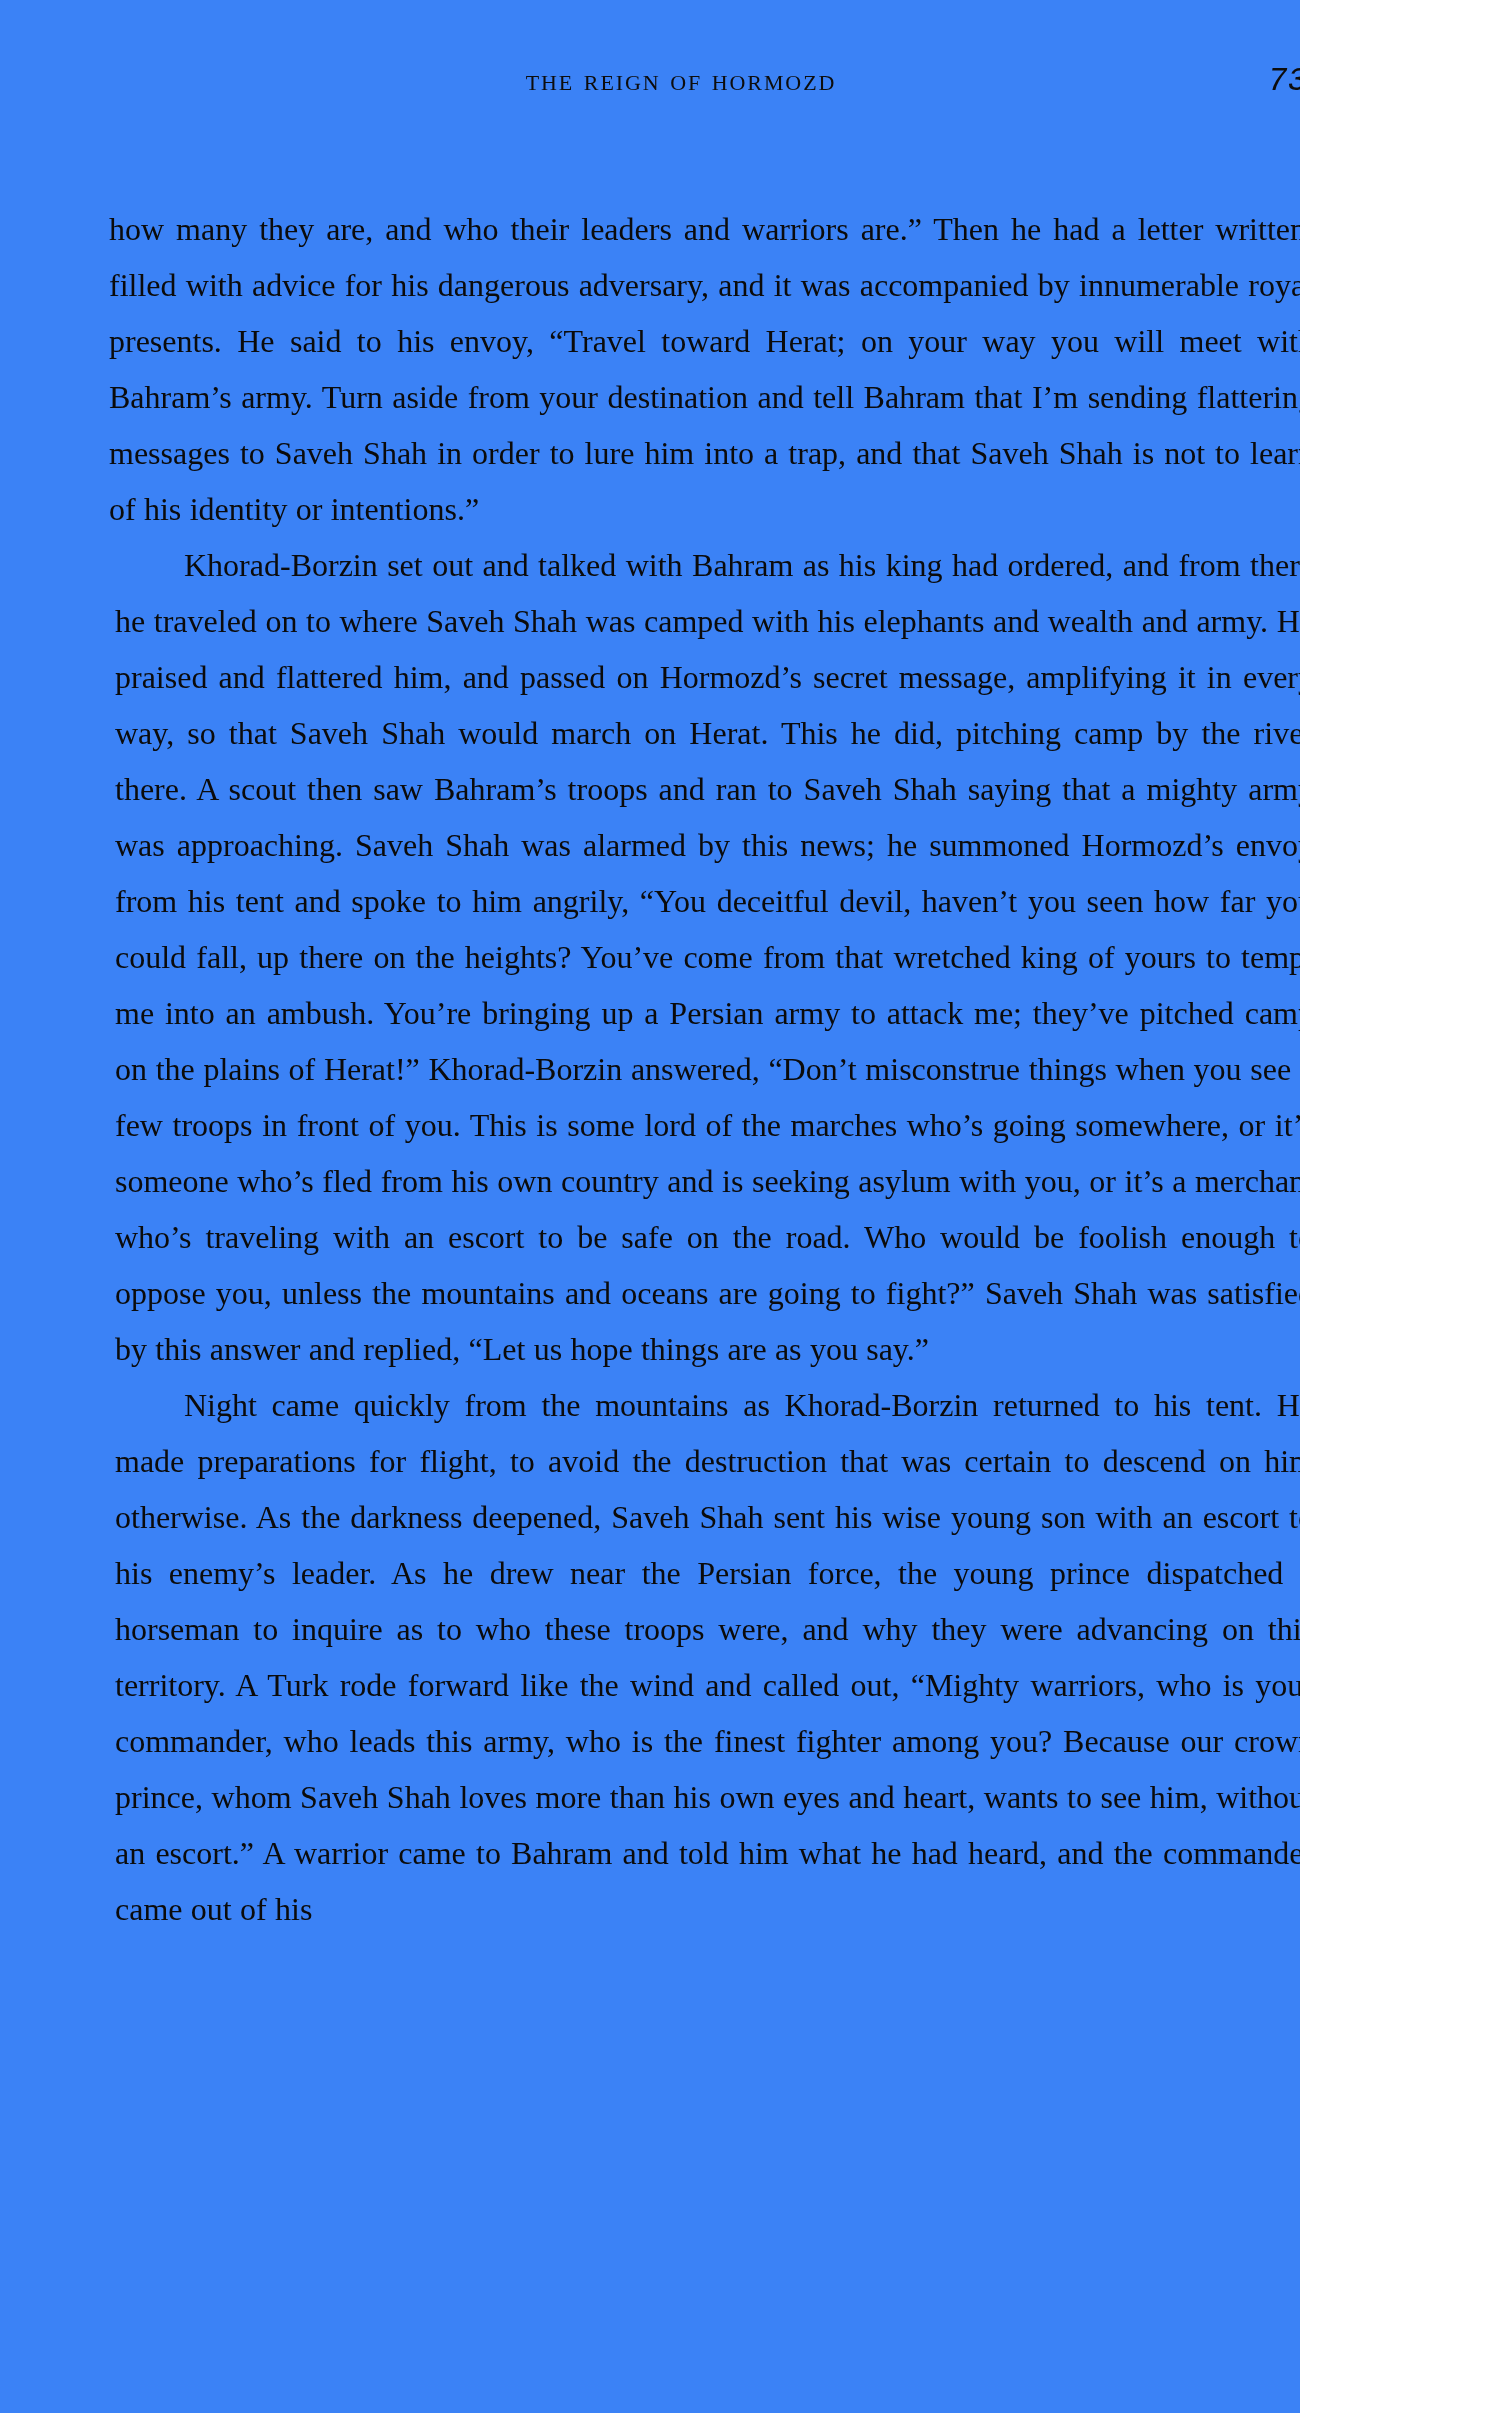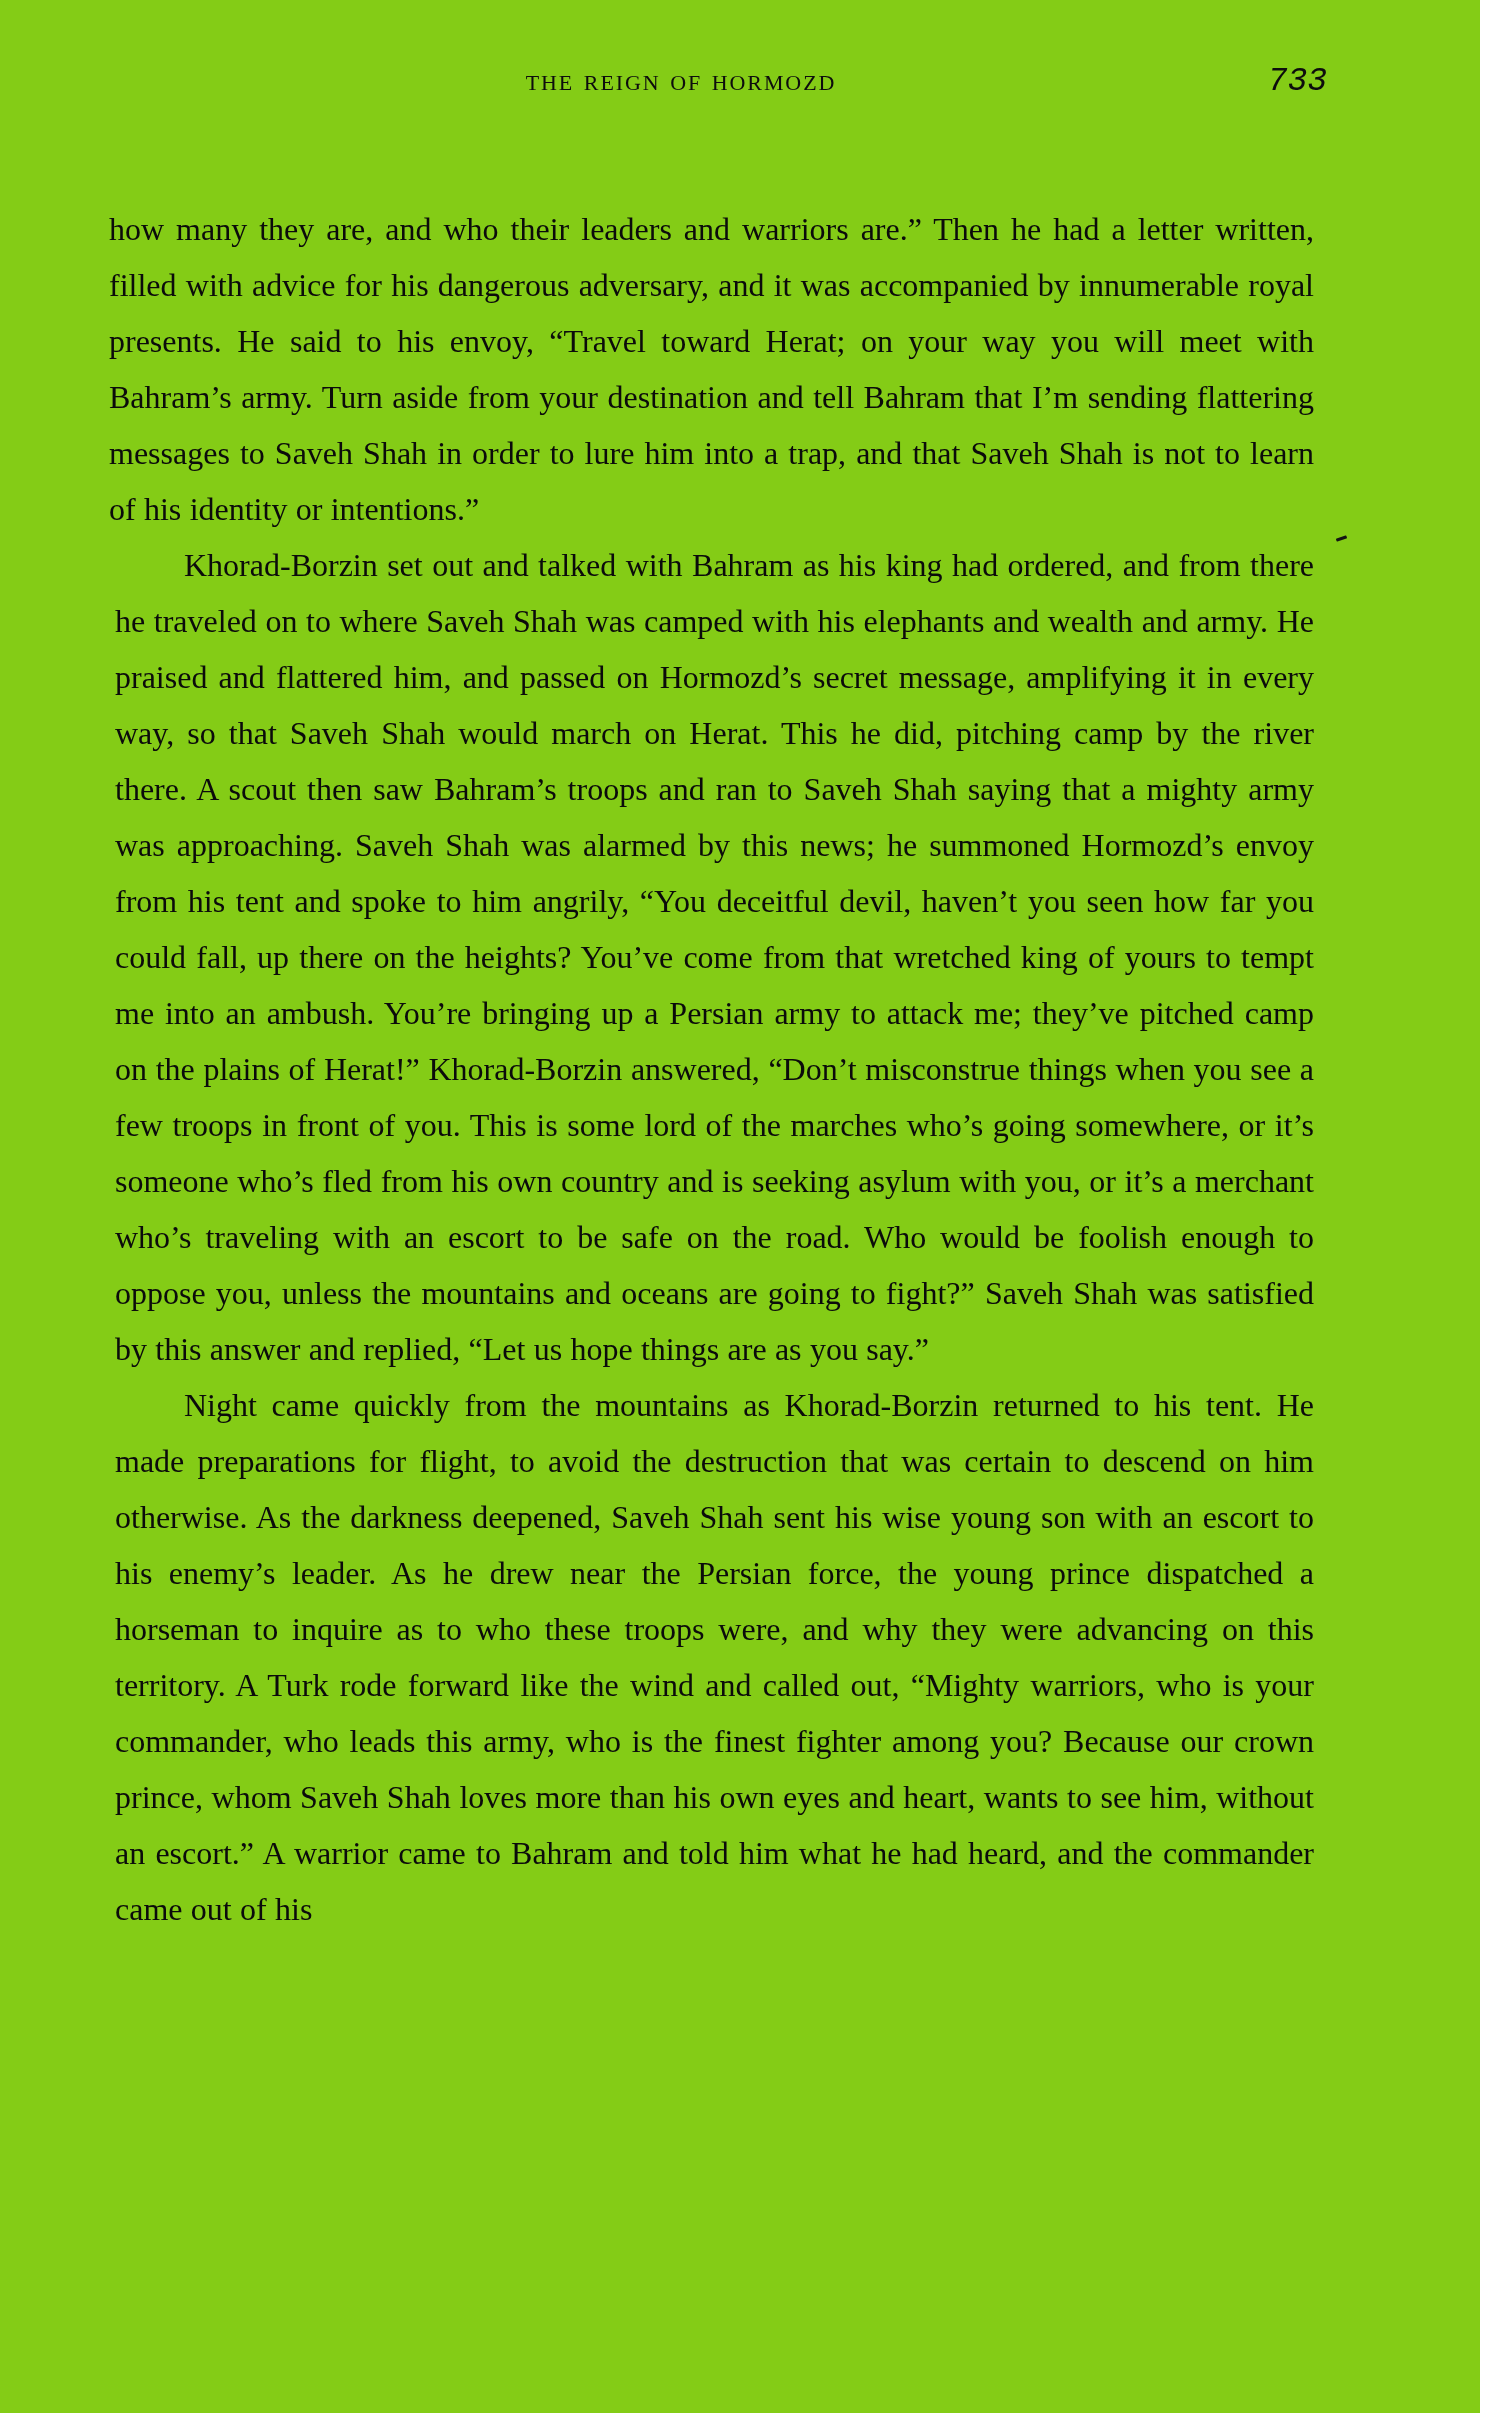--- a/index.html
+++ b/index.html
@@ -8,23 +8,23 @@
     padding: 0;
     background: #ffffff;
   }
   body {
     font-family: "Liberation Serif", "DejaVu Serif", serif;
     color: #000000;
   }
 
   .page {
     position: relative;
-    width: 1480px;
+    width: 1300px;
     height: 2413px;
-    background: #84cc16;
+    background: #3b82f6;
     overflow: hidden;
     box-sizing: border-box;
   }
 
   
   .running-head {
     position: absolute;
     left: 123px;
     top: 61px;
     width: 1204px;

